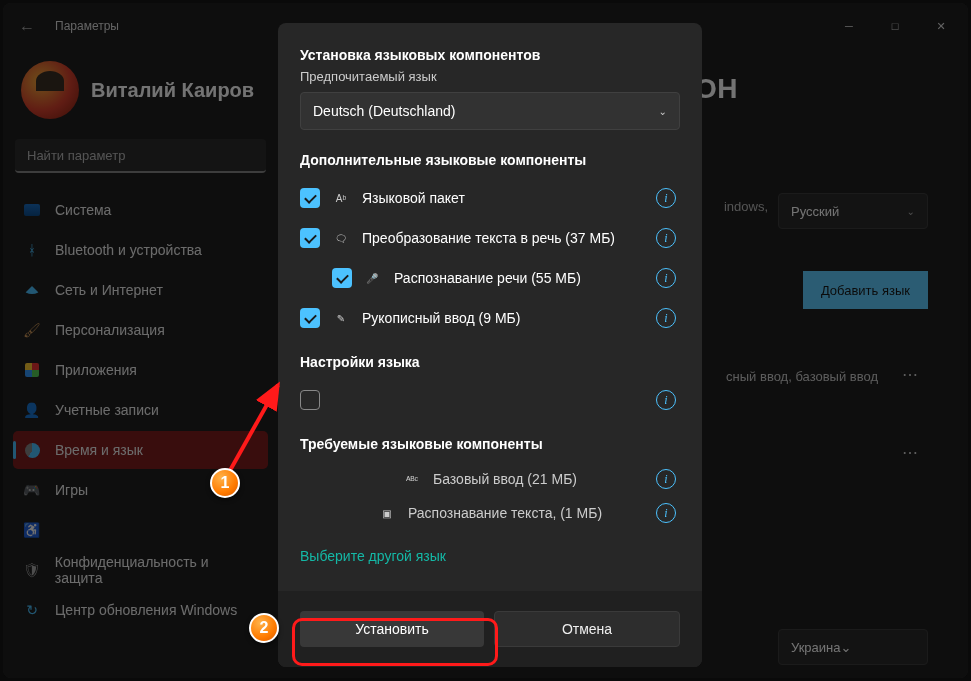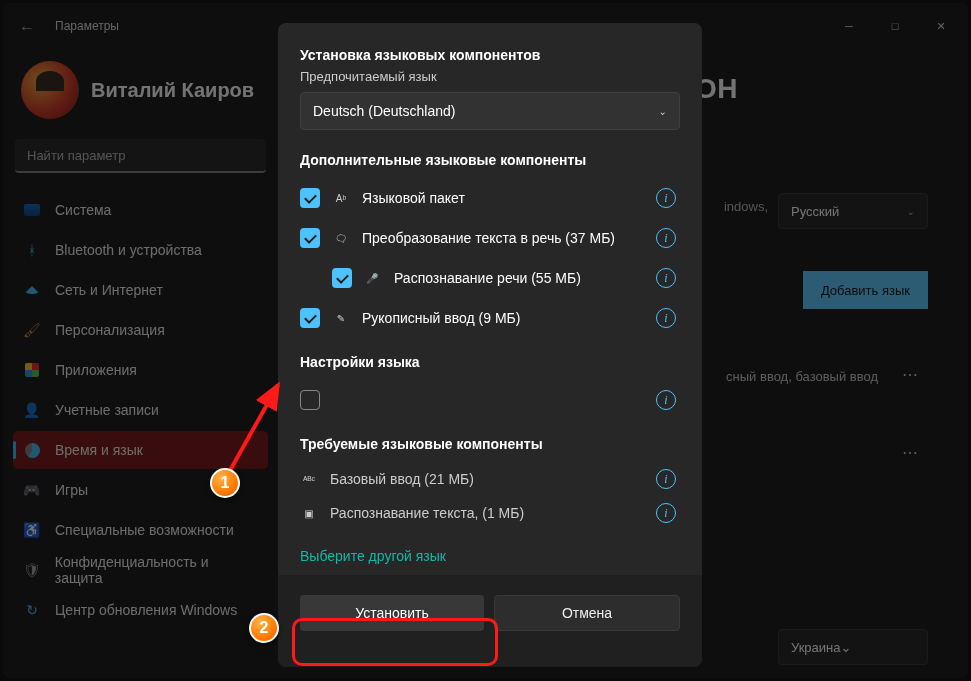--- a/index.html
+++ b/index.html
@@ -45,23 +45,23 @@
   .modal-select .chev { margin-left: auto; font-size: 10px; color: #ccc; }
   .section-h { font-size: 14px; font-weight: 600; margin: 6px 0 10px 0; }
   .opt { display: flex; align-items: center; gap: 12px; height: 40px; font-size: 14px; position: relative; }
   .opt.indent { padding-left: 32px; }
   .cb { width: 20px; height: 20px; border-radius: 4px; display: flex; align-items: center; justify-content: center; flex-shrink: 0; }
   .cb.checked { background: #4cc2ff; }
   .cb.checked::after { content: ""; width: 5px; height: 9px; border: solid #1a1a1a; border-width: 0 2px 2px 0; transform: rotate(45deg); margin-top: -2px; }
   .cb.empty { border: 1.5px solid #888; background: transparent; }
   .opt-icon { width: 18px; color: #ccc; font-size: 10px; text-align: center; }
   .opt-info { position: absolute; right: 4px; width: 20px; height: 20px; border: 1.5px solid #4cc2ff; border-radius: 50%; color: #4cc2ff; font-size: 12px; display: flex; align-items: center; justify-content: center; font-style: italic; font-family: serif; }
-  .req { display: flex; align-items: center; gap: 12px; height: 34px; font-size: 14px; color: #ccc; position: relative; }
+  .req { display: flex; align-items: center; gap: 12px; height: 34px; font-size: 14px; color: #ccc; position: relative; justify-content: center; }
   .link { color: #14b8a6; font-size: 14px; margin-top: 18px; display: inline-block; }
-  .modal-footer { display: flex; gap: 10px; padding: 20px 22px 36px 22px; background: #202020; border-radius: 0 0 8px 8px; }
+  .modal-footer { display: flex; gap: 10px; padding: 20px 22px 20px 22px; background: #202020; border-radius: 0 0 8px 8px; }
   .mbtn { flex: 1; height: 36px; border-radius: 4px; font-size: 14px; border: none; }
   .mbtn.primary { background: #383838; color: #fff; }
   .mbtn.secondary { background: #2d2d2d; color: #eee; border: 1px solid #3a3a3a; }
   .highlight-ring { position: absolute; border: 3px solid #ff1a1a; border-radius: 10px; pointer-events: none; }
   
   
   .arrow { position: absolute; pointer-events: none; }
   .callout { position: absolute; width: 30px; height: 30px; border-radius: 50%; background: radial-gradient(circle at 35% 30%, #ffb24a, #ff7b00 60%, #d85800); border: 2px solid #fff; color: #fff; font-weight: 700; font-size: 16px; display: flex; align-items: center; justify-content: center; box-shadow: 0 2px 4px rgba(0,0,0,.5); pointer-events: none; }
   
   .icon-sys { background: linear-gradient(#1b6ec2,#0d4e8f); border-radius: 2px; width: 16px; height: 12px; }
@@ -137,21 +137,20 @@
               <span class="icon-time"></span>
             </span>
             <span>Время и язык</span>
           </div>
         <div class="nav-item">
             <span class="nav-icon icon-game">🎮</span>
             <span>Игры</span>
           </div>
         <div class="nav-item">
             <span class="nav-icon icon-a11y">♿</span>
-            <span>Специальные возможности</span>
           </div>
         <div class="nav-item">
             <span class="nav-icon icon-priv">🛡</span>
             <span>Конфиденциальность и защита</span>
           </div>
         <div class="nav-item">
             <span class="nav-icon icon-upd">↻</span>
             <span>Центр обновления Windows</span>
           </div>
       </div>

